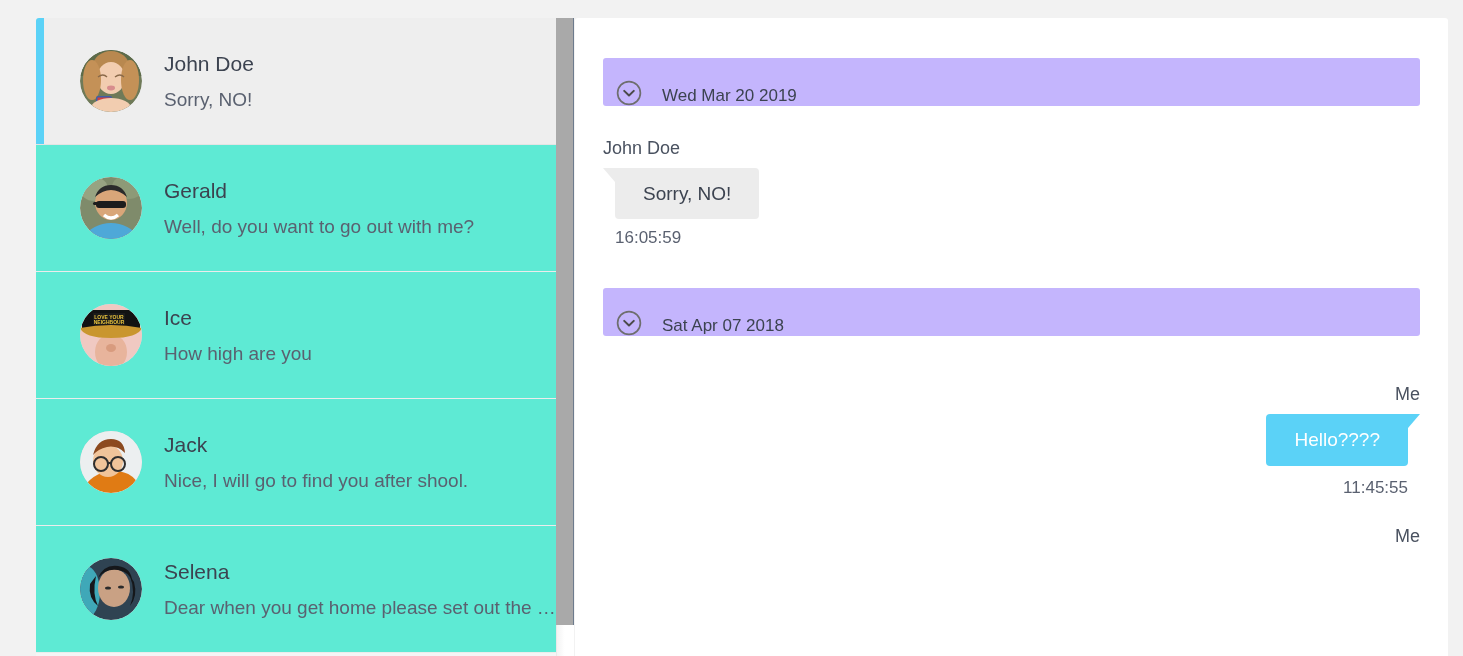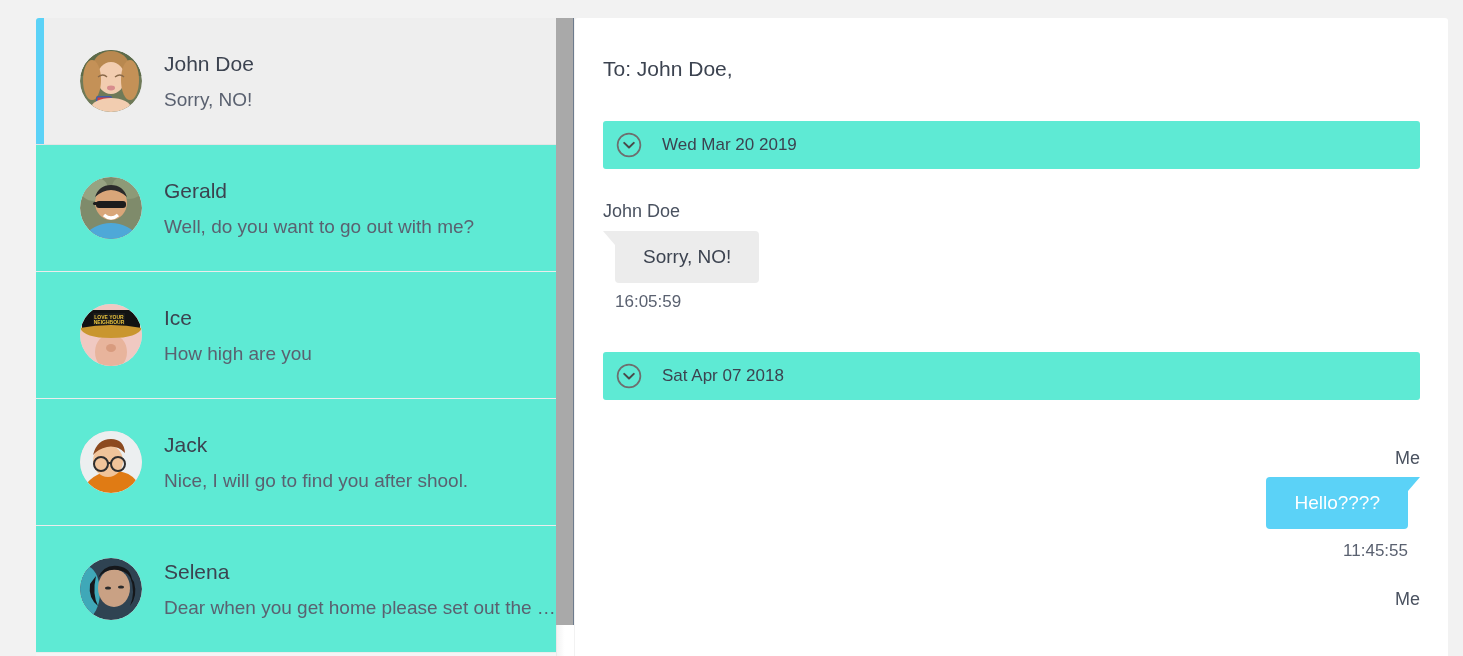--- a/index.html
+++ b/index.html
@@ -148,24 +148,24 @@
     font-size: 21px;
     color: #3c4350;
     padding-top: 38px;
     padding-bottom: 0;
     line-height: 1.2;
   }
 
   .date-divider {
     margin-top: 40px;
     height: 48px;
-    background: #5eead4;
+    background: #c4b5fd;
     border-radius: 3px;
     display: flex;
-    align-items: center;
+    align-items: flex-end;
     padding-left: 13px;
     cursor: pointer;
   }
 
   .date-divider .chev-circle {
     flex: 0 0 26px;
     width: 26px;
     height: 26px;
     display: block;
   }
@@ -387,21 +387,20 @@
   </div>
 
   <div class="list-scrollbar">
     <div class="track"></div>
     <div class="thumb"></div>
   </div>
 
   <div class="thread-card">
     <div class="thread-inner">
 
-      <div class="thread-header">To: John Doe,</div>
 
       <div class="date-divider">
         <svg class="chev-circle" viewBox="0 0 26 26" xmlns="http://www.w3.org/2000/svg">
           <circle cx="13" cy="13" r="11.4" fill="none" stroke="#6e6e6e" stroke-width="1.7"></circle>
           <path d="M8.2 10.9 L13 15.5 L17.8 10.9" fill="none" stroke="#4a4a4a" stroke-width="2" stroke-linecap="round" stroke-linejoin="round"></path>
         </svg>
         <span class="date-label">Wed Mar 20 2019</span>
       </div>
 
       <div class="msg-group left">

